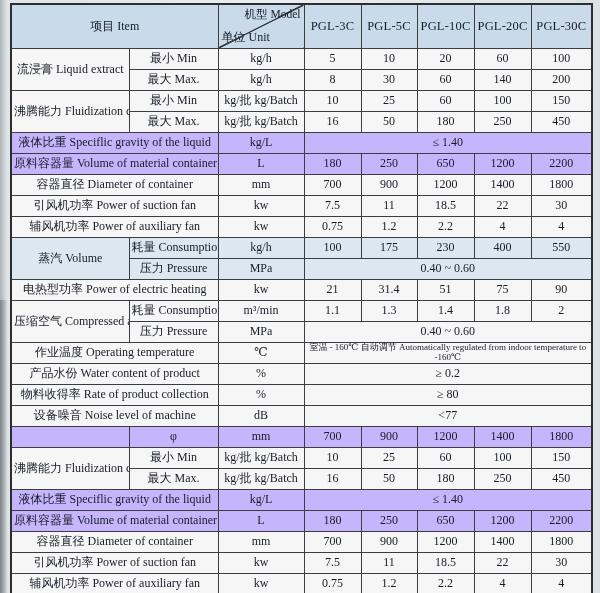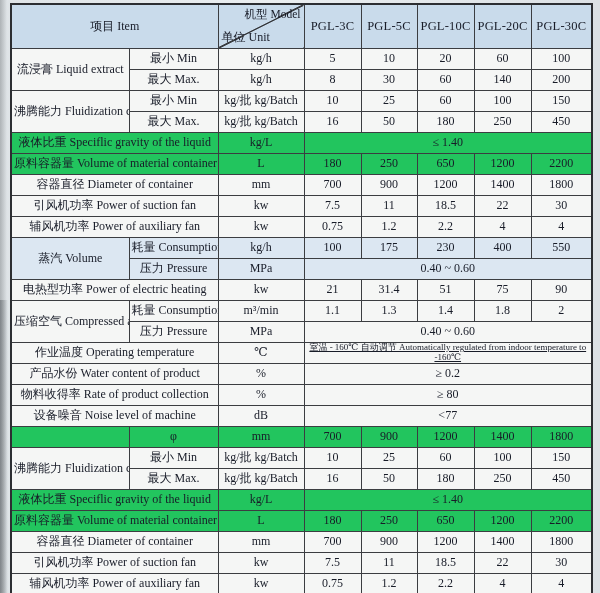--- a/index.html
+++ b/index.html
@@ -29,25 +29,25 @@
     vertical-align: middle;
     font-size: 12px;
     font-weight: normal;
     overflow: hidden;
     white-space: nowrap;
   }
   .spec-table { border: 2px solid #2c2e32; }
   thead tr { height: 44px; }
   tbody tr { height: 21px; }
   .hdr { background: #c9dbeb; }
-  .shaded { background: #22c55e; }
+  .shaded { background: #c4b5fd; }
   .lite { background: #dce7f2; }
   th.col-model { font-size: 12.5px; letter-spacing: .2px; margin-left: 44px; }
   td.lbl { }
-  td.small-val { font-size: 9px; white-space: normal; line-height: 1.05; text-decoration: underline; }
+  td.small-val { font-size: 9px; white-space: normal; line-height: 1.05; }
   
   th.diagonal {
     position: relative; padding: 8px;
     background:
       linear-gradient(to bottom right,
         rgba(0,0,0,0) calc(50% - 0.8px),
         #3b3d41 calc(50% - 0.8px),
         #3b3d41 calc(50% + 0.8px),
         rgba(0,0,0,0) calc(50% + 0.8px)),
       #c9dbeb;

